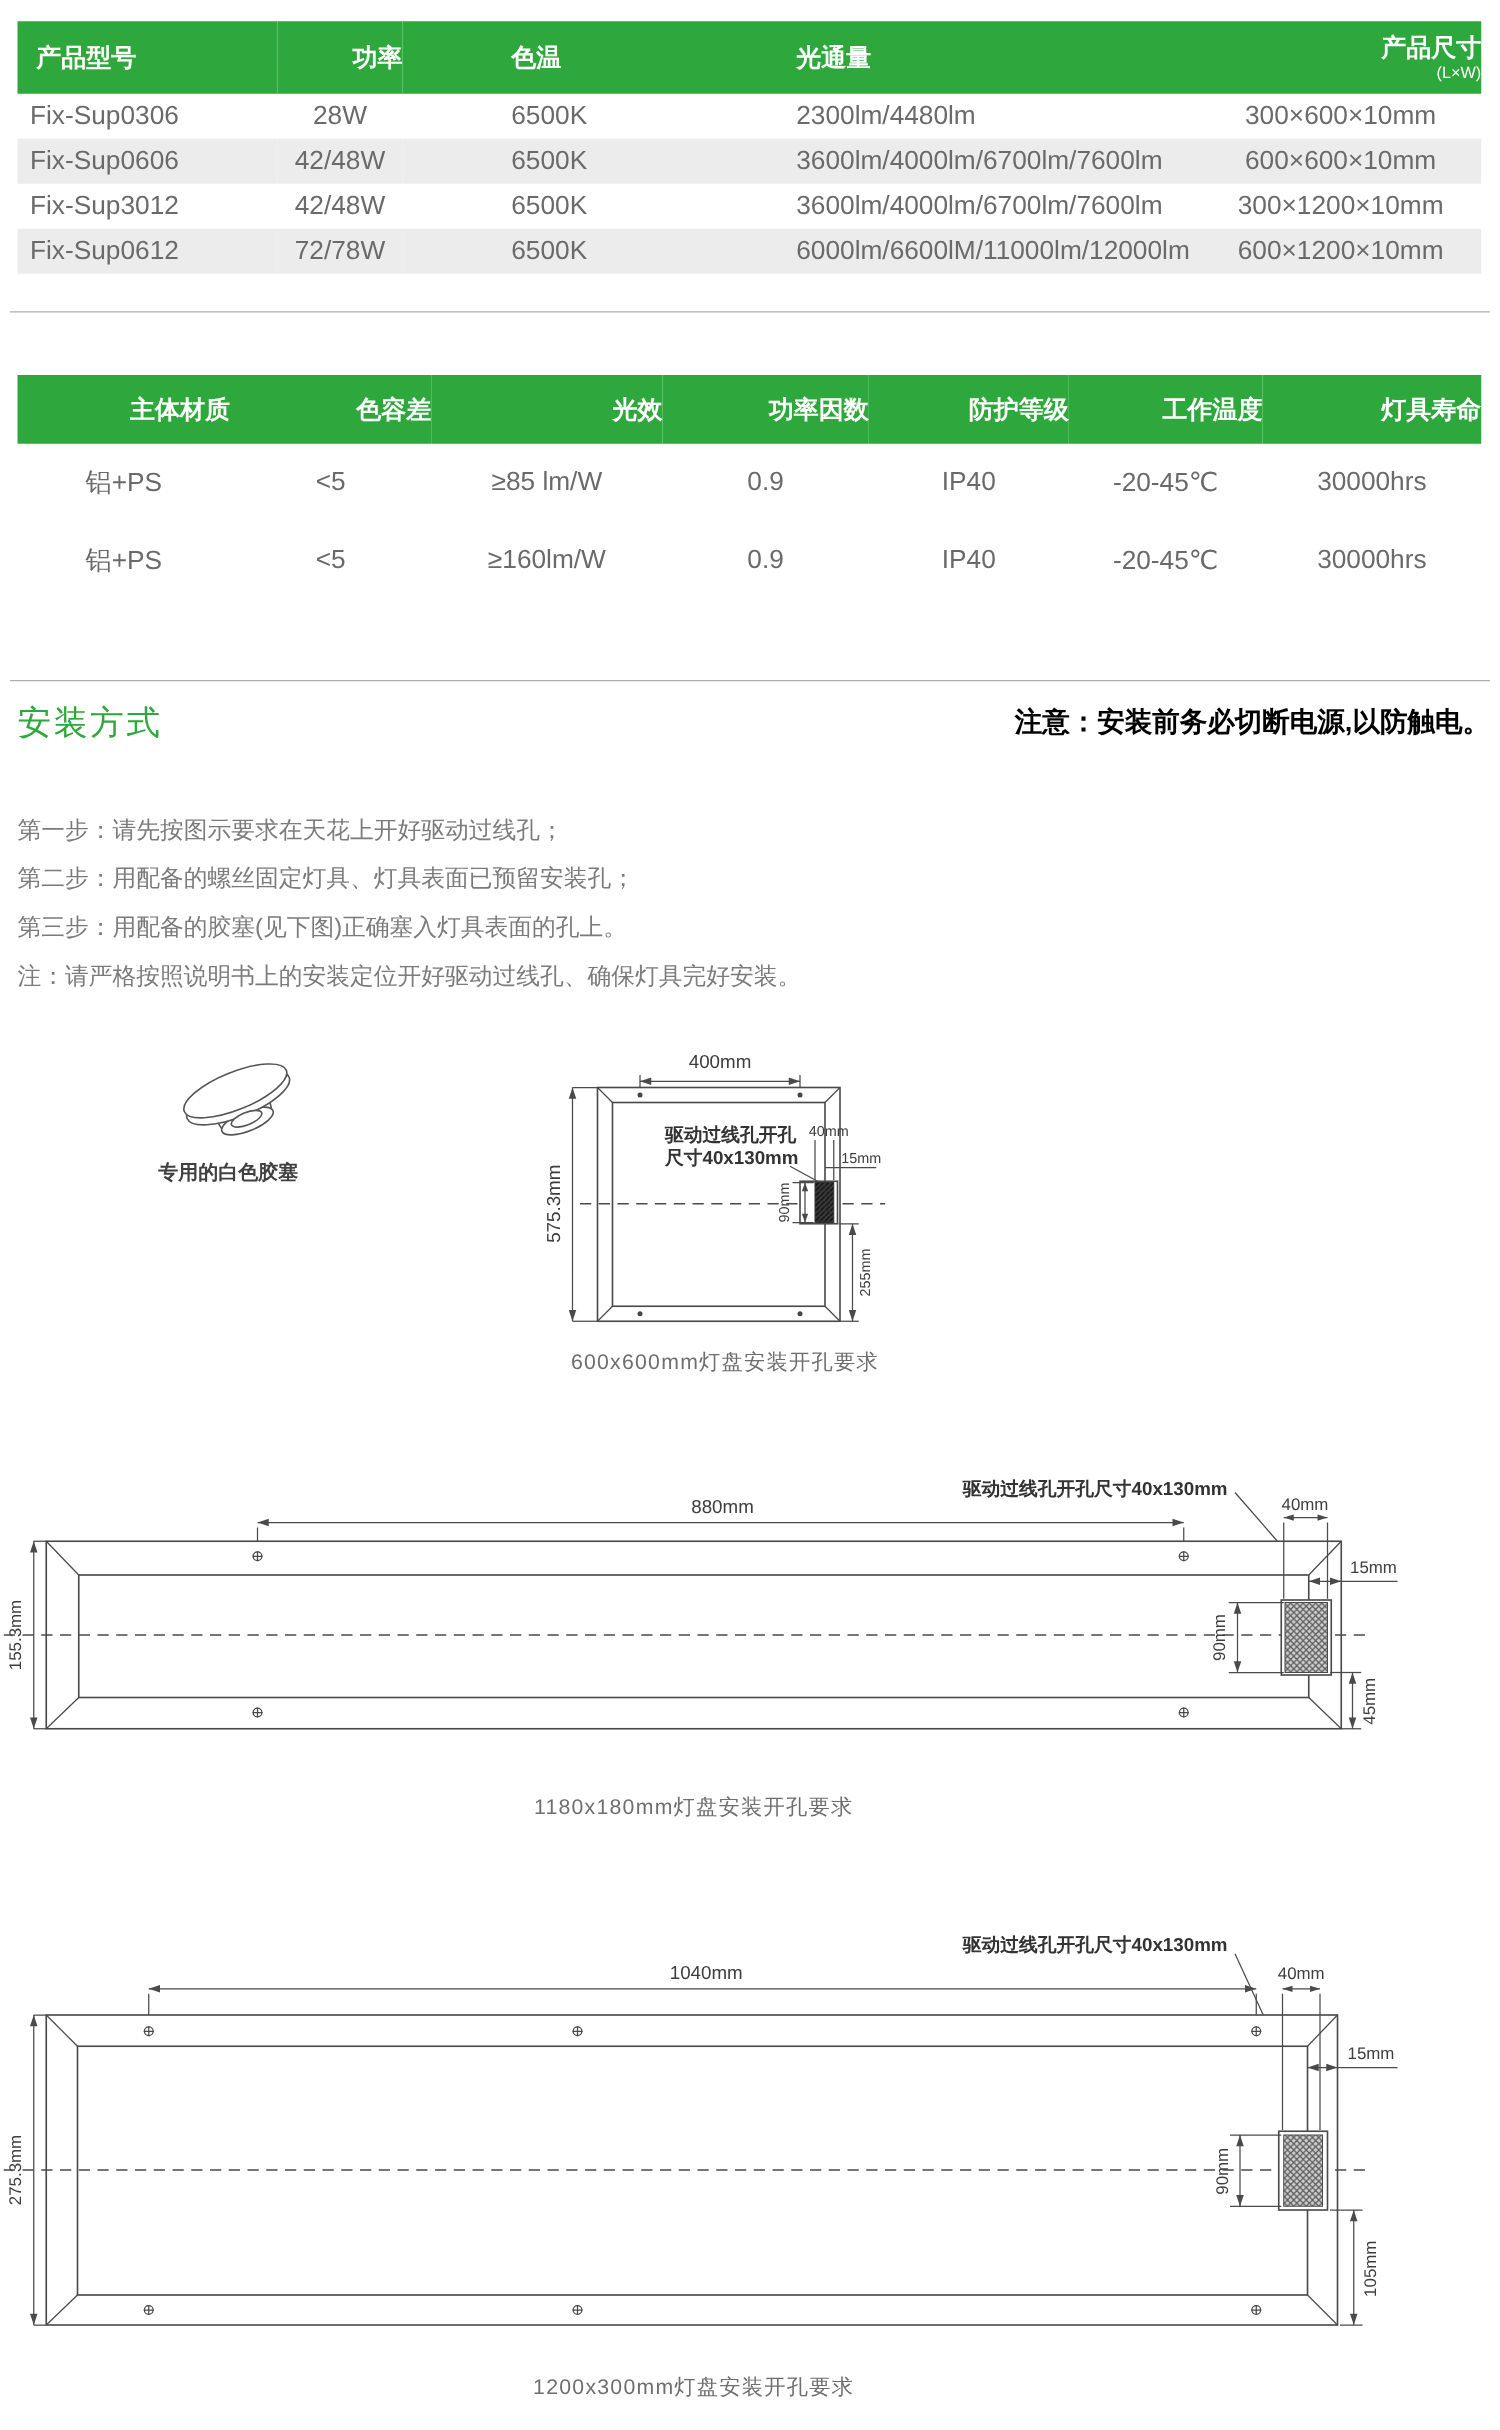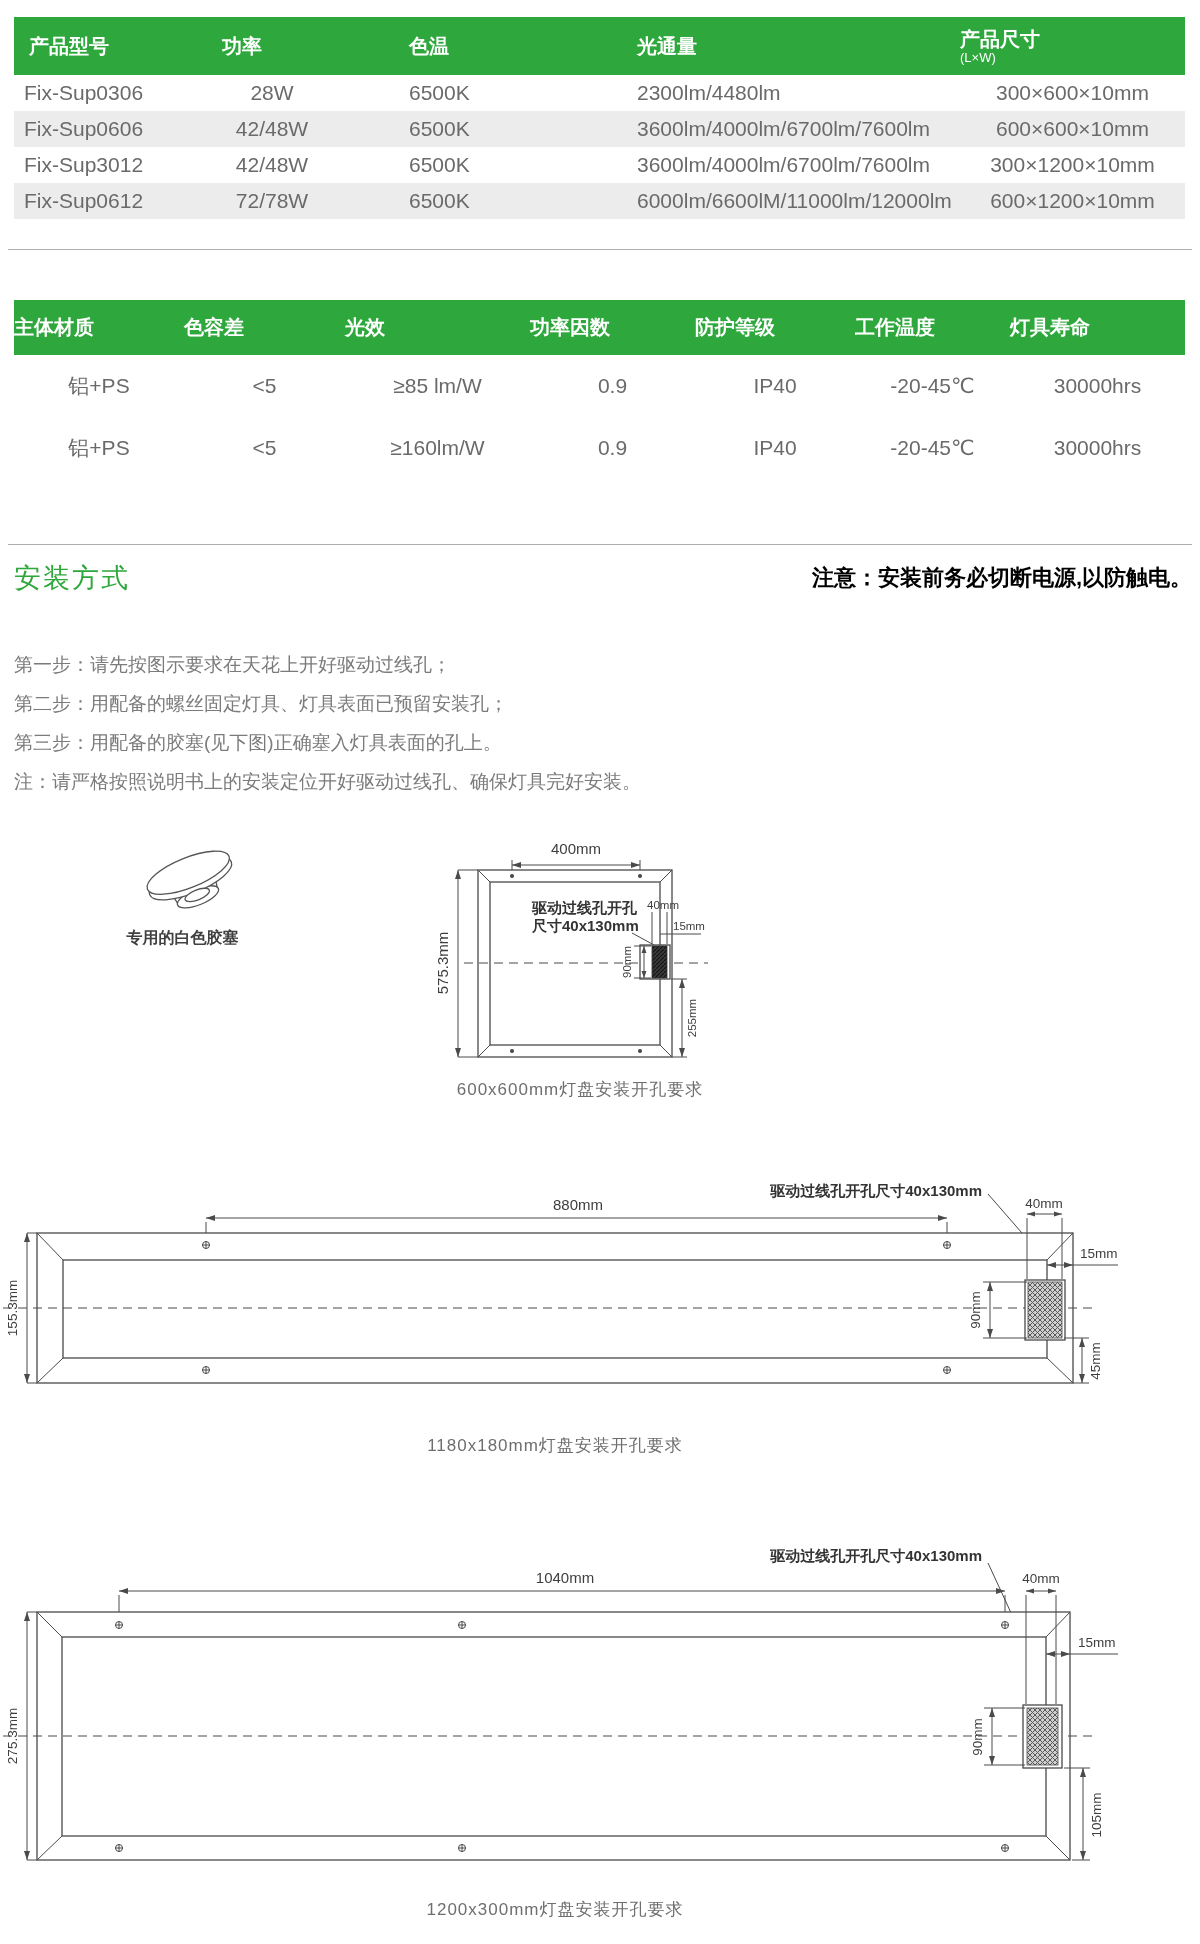--- a/index.html
+++ b/index.html
@@ -4,21 +4,21 @@
 <style>
   * { margin:0; padding:0; box-sizing:border-box; }
   html,body { background:#fff; }
   body { font-family:"Liberation Sans","DejaVu Sans",sans-serif; }
   .page { position:relative; width:1200px; height:1944px; background:#fff; overflow:hidden;border-radius:19px; }
   .abs { position:absolute; }
 
   
   table { border-collapse:collapse; table-layout:fixed; }
   .spec-table { position:absolute; left:14px; width:1171px; }
-  .spec-table th { background:#2ea83c; color:#fff; font-size:20px; font-weight:bold; text-align:left; vertical-align:middle; }
+  .spec-table th { background:#2ea83c; color:#fff; font-size:20px; font-weight:bold; text-align:right; vertical-align:middle; }
   .spec-table td { color:#6a6a6a; font-size:21px; text-align:center; vertical-align:middle; }
   .t1 { top:17px; }
   .t1 th { height:58px; }
   .t1 td { height:36px; }
   .t1 tr.alt td { background:#ececec;margin-left:42px; }
   .t1 th.c-model, .t1 td.c-model { text-align:left; }
   .t1 th.c-model { padding-left:15px; }
   .t1 td.c-model { padding-left:10px; }
   .t1 th.c-cct, .t1 td.c-cct { text-align:left; padding-left:87px; }
   .t1 th.c-flux, .t1 td.c-flux { text-align:left; padding-left:77px; }

